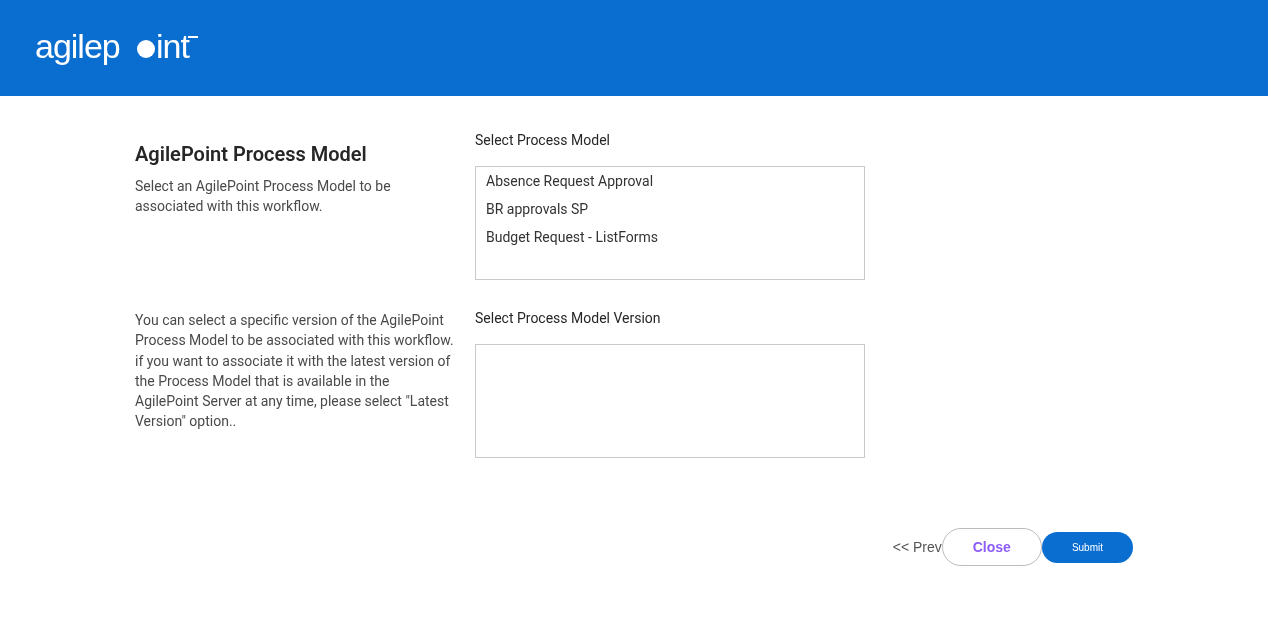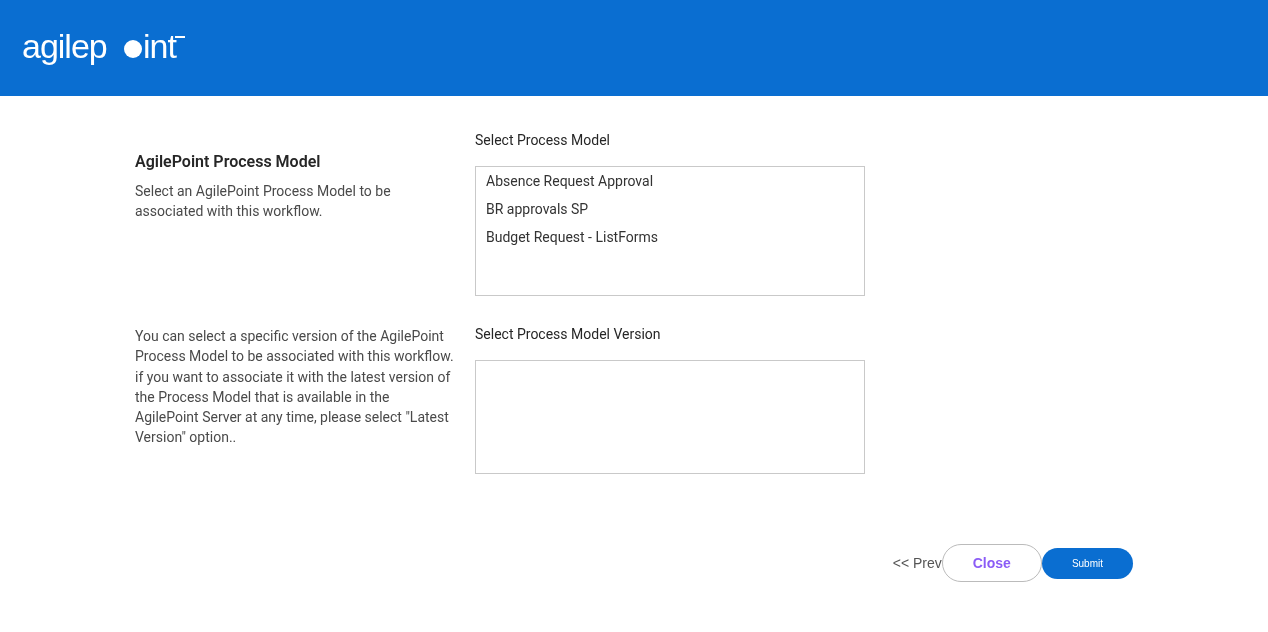--- a/index.html
+++ b/index.html
@@ -19,58 +19,59 @@
       align-items: center;
       padding-left: 22px;
     }
     .logo {
       color: #ffffff;
       font-size: 36px;
       font-weight: 300;
       letter-spacing: -1px;
       display: flex;
       align-items: flex-start;
+      margin-left: 13px;
     }
     .content {
       max-width: 1268px;
       padding: 36px 135px 0 135px;
     }
     .row {
       display: flex;
       margin-bottom: 30px;
     }
     .left-col {
       width: 340px;
       padding-right: 20px;
     }
     .right-col {
       flex: 1;
       max-width: 390px;
     }
     .section-title {
-      font-size: 16px;
+      font-size: 20px;
       font-weight: 600;
       color: #262626;
       margin-bottom: 10px;
-      margin-top: 20px;
+      margin-top: 10px;
     }
     .section-desc {
       font-size: 14px;
       color: #4a4a4a;
       line-height: 1.45;
     }
     .field-label {
       font-size: 14px;
       font-weight: 400;
       color: #262626;
       margin-bottom: 18px;
     }
     .listbox {
       border: 1px solid #c9c9c9;
-      height: 130px;
+      height: 114px;
       overflow-y: scroll;
       background: #fff;
       font-size: 14px;
     }
     .listbox-item {
       padding: 6px 10px;
       cursor: pointer;
       color: #333;
     }
     .listbox-empty {

